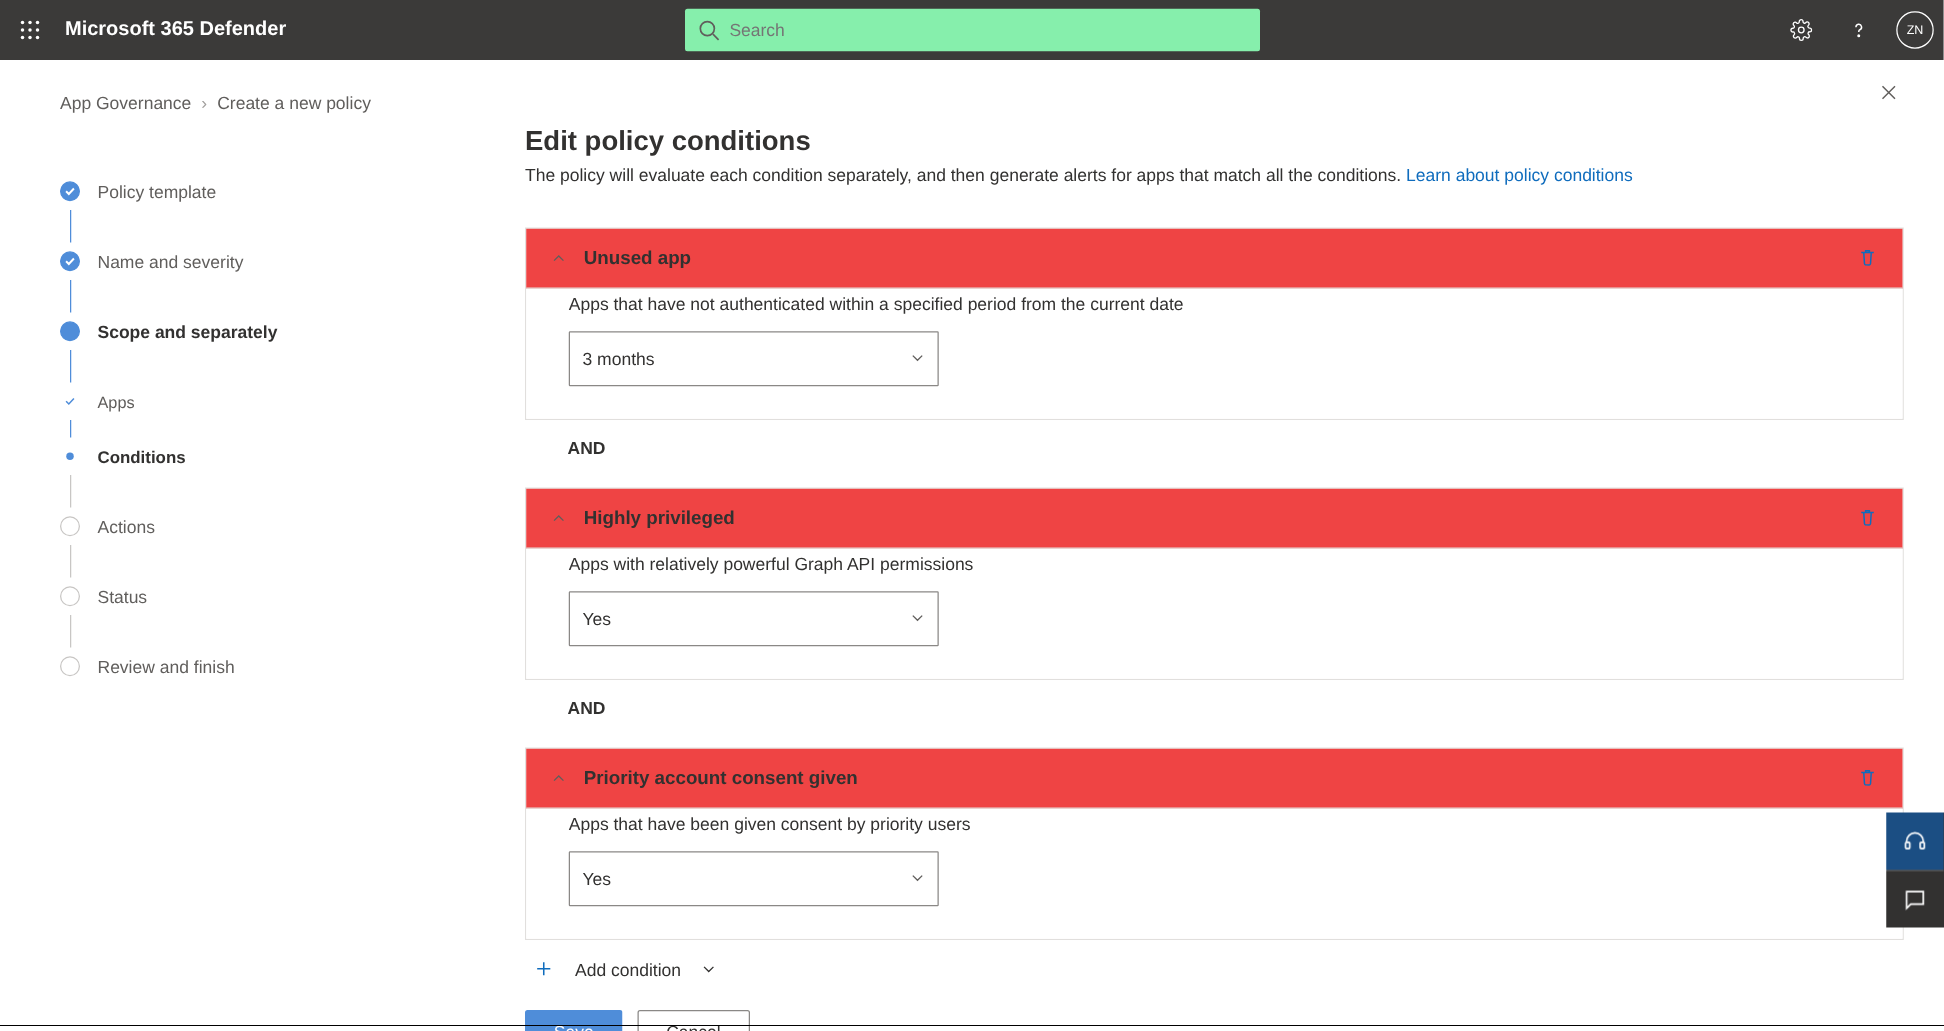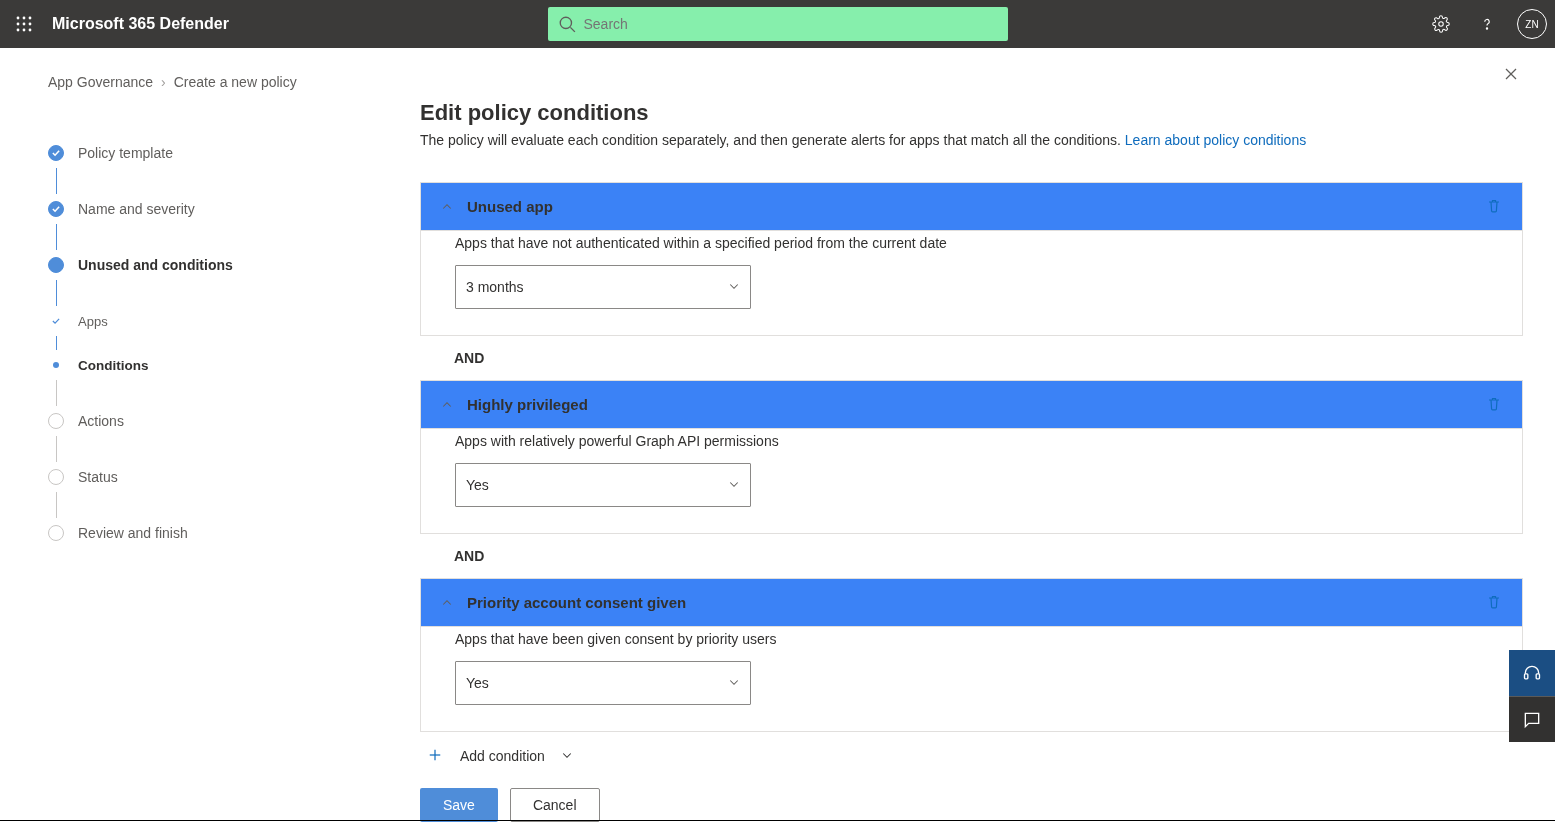--- a/index.html
+++ b/index.html
@@ -43,30 +43,30 @@
 
   
   .flyout { flex:1; padding: 52px 32px 12px 0; position:relative; overflow-y:auto; }
   .close-x { position:absolute; top:18px; right:36px; color:#605e5c; }
   .flyout h1 { font-size:22px; font-weight:700; margin-bottom:6px; }
   .flyout .subtitle { font-size:14px; color:#323130; }
   .flyout .subtitle a { color:#0f6cbd; text-decoration:none; }
   .cond-list { margin-top:34px; }
 
   .cond-card { border:1px solid #e1dfdd; }
-  .cond-header { background:#3b82f6; height:48px; display:flex; align-items:center; padding:0 18px; border-bottom:1px solid #e1dfdd; }
+  .cond-header { background:#ef4444; height:48px; display:flex; align-items:center; padding:0 18px; border-bottom:1px solid #e1dfdd; }
   .chevron { width:16px; height:16px; margin-right:12px; color:#605e5c; display:flex; align-items:center; justify-content:center; }
   .cond-title { font-weight:700; font-size:15px; flex:1; }
   .trash { color:#0f6cbd; width:18px; height:18px; }
   .cond-body { padding:4px 34px 26px 34px; background:#fff; }
   .cond-desc { font-size:14px; margin-bottom:14px; }
   .dropdown { width:296px; height:44px; border:1px solid #8a8886; background:#fff; display:flex; align-items:center; padding:0 10px; justify-content:space-between; font-size:14px; border-radius:1px; }
   .dropdown .dd-chevron { color:#605e5c; }
 
-  .and { font-weight:700; font-size:14px; padding:14px 0 14px 34px; }
+  .and { font-weight:700; font-size:14px; padding:14px 0 24px 34px; }
 
   .add-row { display:flex; align-items:center; gap:16px; padding:16px 0 0 8px; color:#323130; font-size:14px; }
   .plus-icon { color:#0f6cbd; width:16px; height:16px; }
 
   .actions-row { display:flex; gap:12px; margin-top:24px; }
   .btn { height:34px; padding:0 22px; border-radius:2px; font-size:14px; border:1px solid transparent; display:flex; align-items:center; }
   .btn-primary { background:#4f8dd9; color:#fff; }
   .btn-secondary { background:#fff; border-color:#8a8886; color:#323130; }
 
   
@@ -158,21 +158,21 @@
         <span class="step-label">Name and severity</span>
       </div>
       <div class="step-spacer">
           <div class="vline blue"></div>
         </div>
 
       <div class="wstep">
         <div class="node-wrap">
             <div class="node current"></div>
           </div>
-        <span class="step-label bold">Unused and conditions</span>
+        <span class="step-label bold">Scope and separately</span>
       </div>
       <div class="step-spacer">
           <div class="vline blue"></div>
         </div>
 
       <div class="wstep substep">
         <div class="node-wrap">
             <div class="sub-tick">
               <svg width="10" height="10" viewBox="0 0 16 16" stroke="currentColor" stroke-width="2" fill="none">
                 <polyline points="3 8 6.5 11.5 13 4.5"></polyline>

